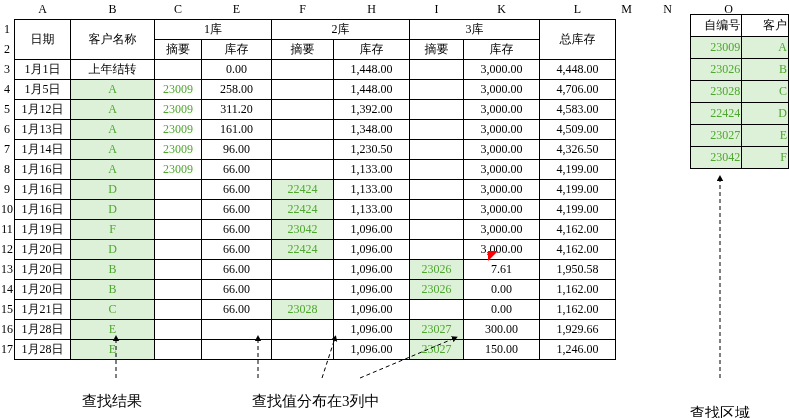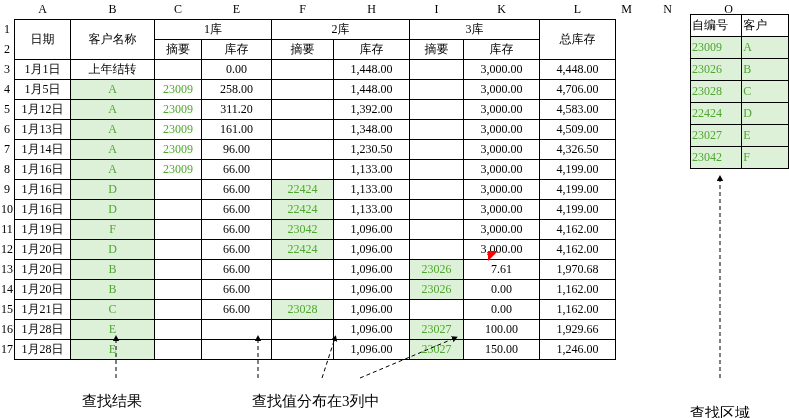--- a/index.html
+++ b/index.html
@@ -49,21 +49,21 @@
   .green-fill{background:#ddf0d8;}
   .green-txt{color:#4ea72e;}
 
   
   .lookup{position:absolute;left:690px;top:14px;}
   .lookup table{border-collapse:collapse;}
   .lookup td{
     border:1px solid #000;
     height:19px;
     font-size:12px;
-    text-align:left;
+    text-align:right;
   }
   .lk-head{font-weight:normal;}
 
   
   .ann{
     position:absolute;
     font-family:"Liberation Serif", serif;
     font-size:15px;
     color:#000;
     white-space:nowrap;
@@ -281,21 +281,21 @@
     <tr>
       <td class="rowhdr">13</td>
       <td class="cell ctr">1月20日</td>
       <td class="cell ctr green-fill green-txt">B</td>
       <td class="cell ctr green-txt"></td>
       <td class="cell num">66.00</td>
       <td class="cell ctr green-txt"></td>
       <td class="cell num">1,096.00</td>
       <td class="cell ctr green-fill green-txt">23026</td>
       <td class="cell num">7.61</td>
-      <td class="cell num">1,970.68</td>
+      <td class="cell num">1,950.58</td>
       <td class="noborder"></td>
       <td class="noborder"></td>
       <td class="noborder"></td>
     </tr>
 
     <tr>
       <td class="rowhdr">14</td>
       <td class="cell ctr">1月20日</td>
       <td class="cell ctr green-fill green-txt">B</td>
       <td class="cell ctr green-txt"></td>
@@ -328,21 +328,21 @@
 
     <tr>
       <td class="rowhdr">16</td>
       <td class="cell ctr">1月28日</td>
       <td class="cell ctr green-fill green-txt">E</td>
       <td class="cell ctr green-txt"></td>
       <td class="cell num"></td>
       <td class="cell ctr green-txt"></td>
       <td class="cell num">1,096.00</td>
       <td class="cell ctr green-fill green-txt">23027</td>
-      <td class="cell num">100.00</td>
+      <td class="cell num">300.00</td>
       <td class="cell num">1,929.66</td>
       <td class="noborder"></td>
       <td class="noborder"></td>
       <td class="noborder"></td>
     </tr>
 
     <tr>
       <td class="rowhdr">17</td>
       <td class="cell ctr">1月28日</td>
       <td class="cell ctr green-fill green-txt">E</td>

